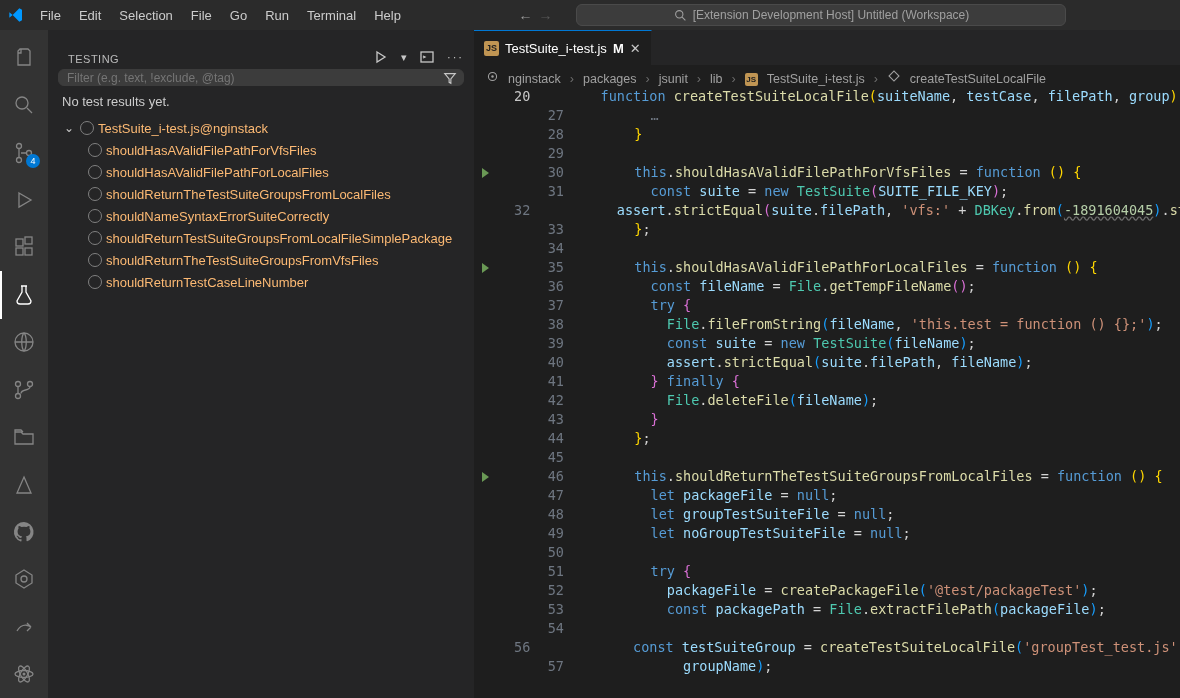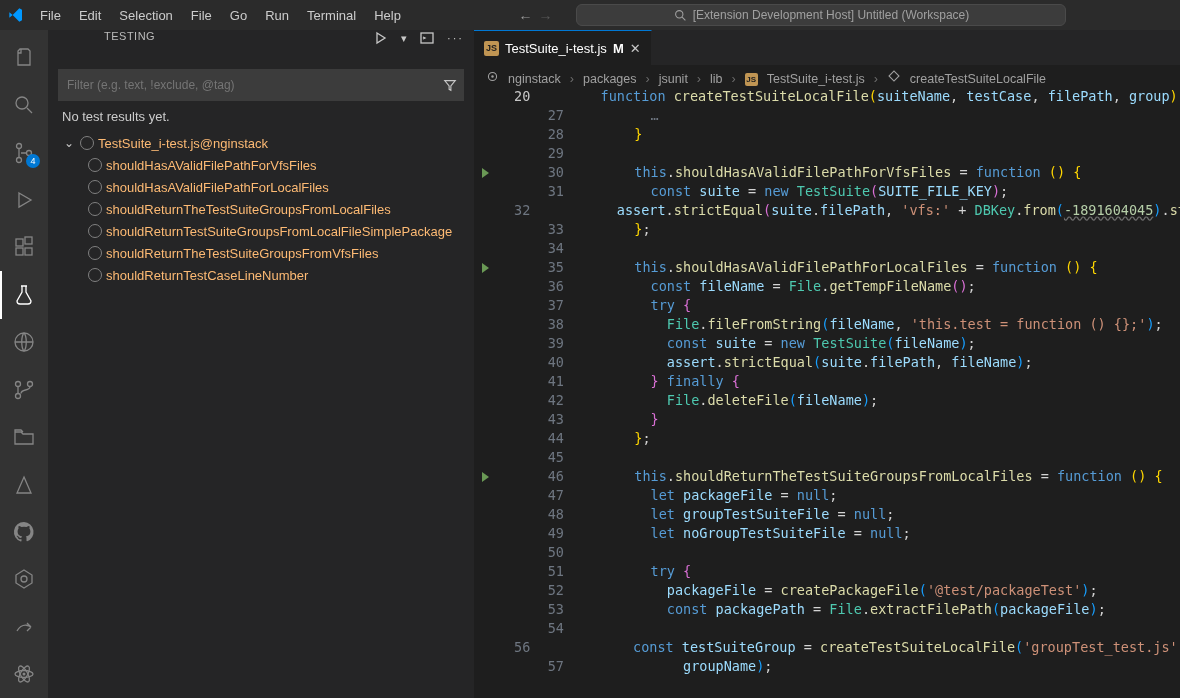--- a/index.html
+++ b/index.html
@@ -76,32 +76,31 @@
     position:absolute; bottom:8px; right:8px;
     min-width:14px;height:14px;border-radius:8px;background:var(--badge);
     color:#fff;font-size:9px;display:flex;align-items:center;justify-content:center;padding:0 3px;
   }
   
   .sidebar {
     width:426px; background: var(--bg-sidebar); display:flex; flex-direction:column;
     overflow:hidden;
   }
   .side-header{
-    height:35px; display:flex; align-items:flex-start; padding:0 10px 0 20px;
+    height:35px; display:flex; align-items:flex-end; padding:0 10px 0 20px;
     color:#bbbbbb; font-size:11px; letter-spacing:0.5px;
     justify-content:space-between;
-    margin-left:36px;
   }
   .side-header .title{flex:1;}
   .side-header .actions{display:flex;gap:12px;align-items:center;color:#c7c7c7;}
   .side-header .actions span, .side-header .actions svg{cursor:pointer;}
   .side-body{ padding:4px 10px 4px 10px; }
   .filter-input{
-    display:flex;align-items:center;width:100%;height:32px;
-    background:var(--bg-input);border:1px solid #3c3c3c;border-radius:0;
+    display:flex;align-items:center;width:100%;height:17px;
+    background:var(--bg-input);border:1px solid #3c3c3c;border-radius:6px;
     padding:0 6px;
   }
   .filter-input input{
     flex:1;background:transparent;border:none;outline:none;color:#ccc;font-size:12px;
   }
   .filter-input .funnel{width:14px;height:14px;color:#c7c7c7;}
   .no-results{ padding:8px 4px 6px; color:#ccc; font-size:13px;}
   .tree { padding:2px 0 0 0; }
   .tree-row{
     display:flex;align-items:center;height:22px;padding-left:4px;gap:4px;
@@ -323,20 +322,25 @@
               <span class="row-label">shouldHasAValidFilePathForLocalFiles</span>
               <span class="run">▷</span>
             </div>
             <div class="tree-row child">
               <span class="status"></span>
               <span class="row-label">shouldReturnTheTestSuiteGroupsFromLocalFiles</span>
               <span class="run">▷</span>
             </div>
             <div class="tree-row child">
               <span class="status"></span>
+              <span class="row-label">shouldNameSyntaxErrorSuiteCorrectly</span>
+              <span class="run">▷</span>
+            </div>
+            <div class="tree-row child">
+              <span class="status"></span>
               <span class="row-label">shouldReturnTestSuiteGroupsFromLocalFileSimplePackage</span>
               <span class="run">▷</span>
             </div>
             <div class="tree-row child">
               <span class="status"></span>
               <span class="row-label">shouldReturnTheTestSuiteGroupsFromVfsFiles</span>
               <span class="run">▷</span>
             </div>
             <div class="tree-row child">
               <span class="status"></span>

